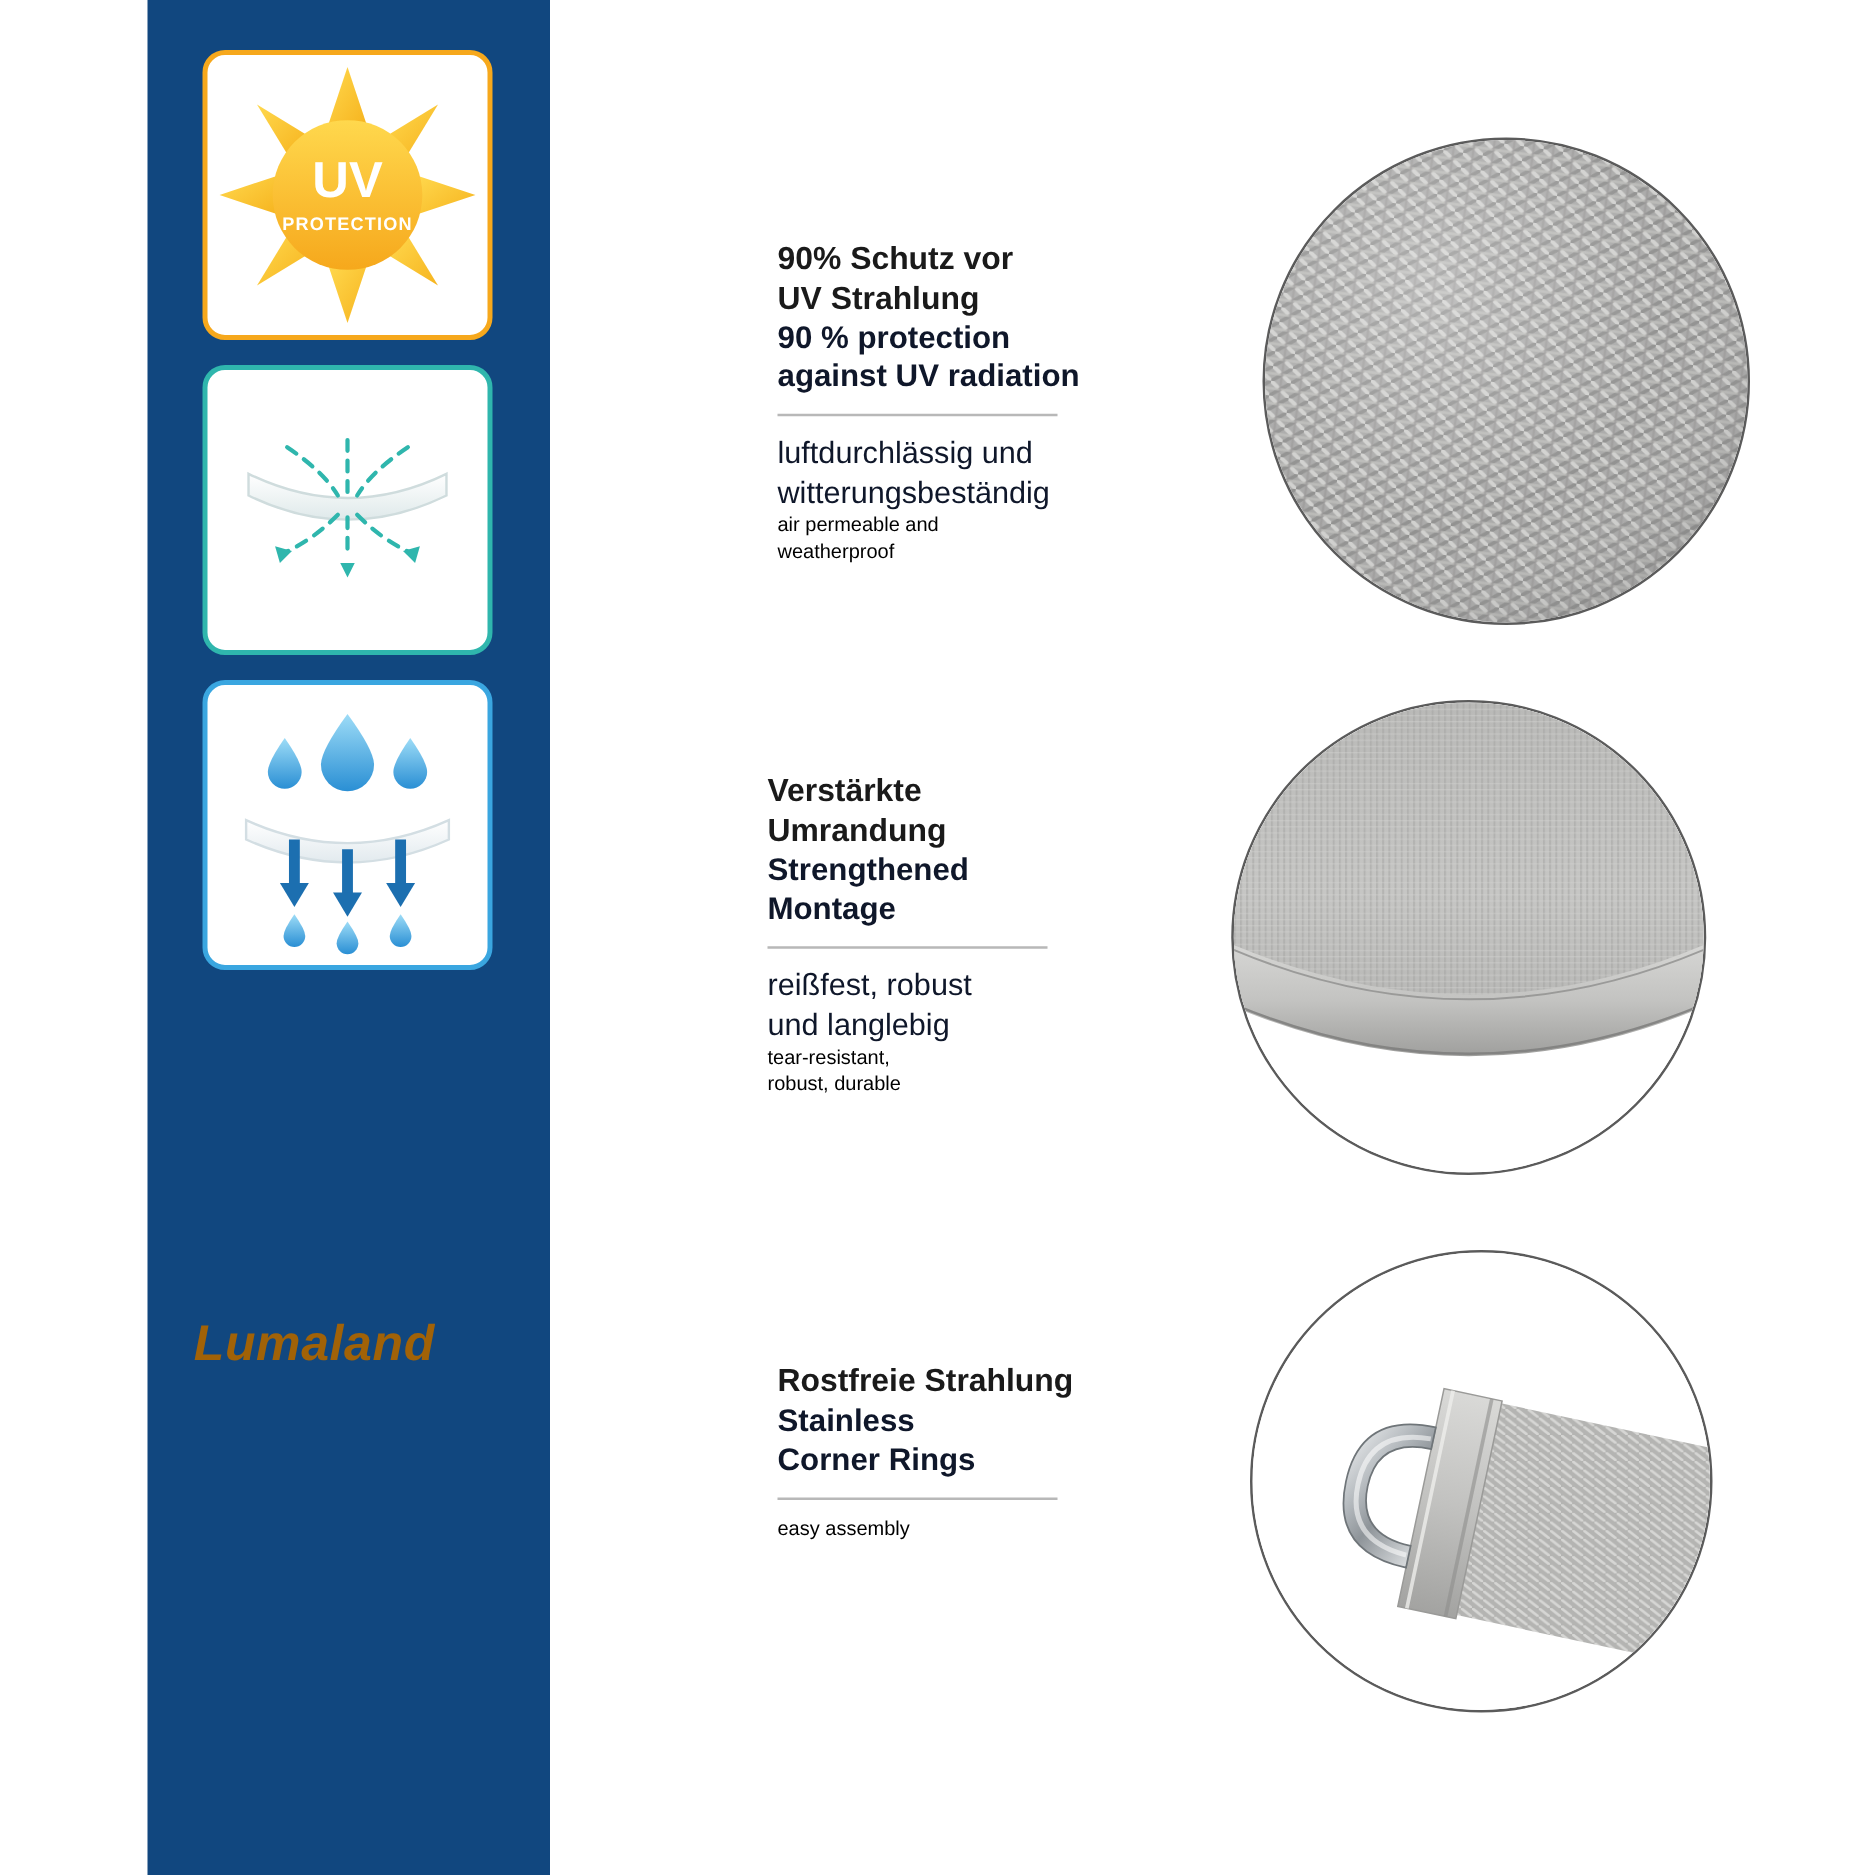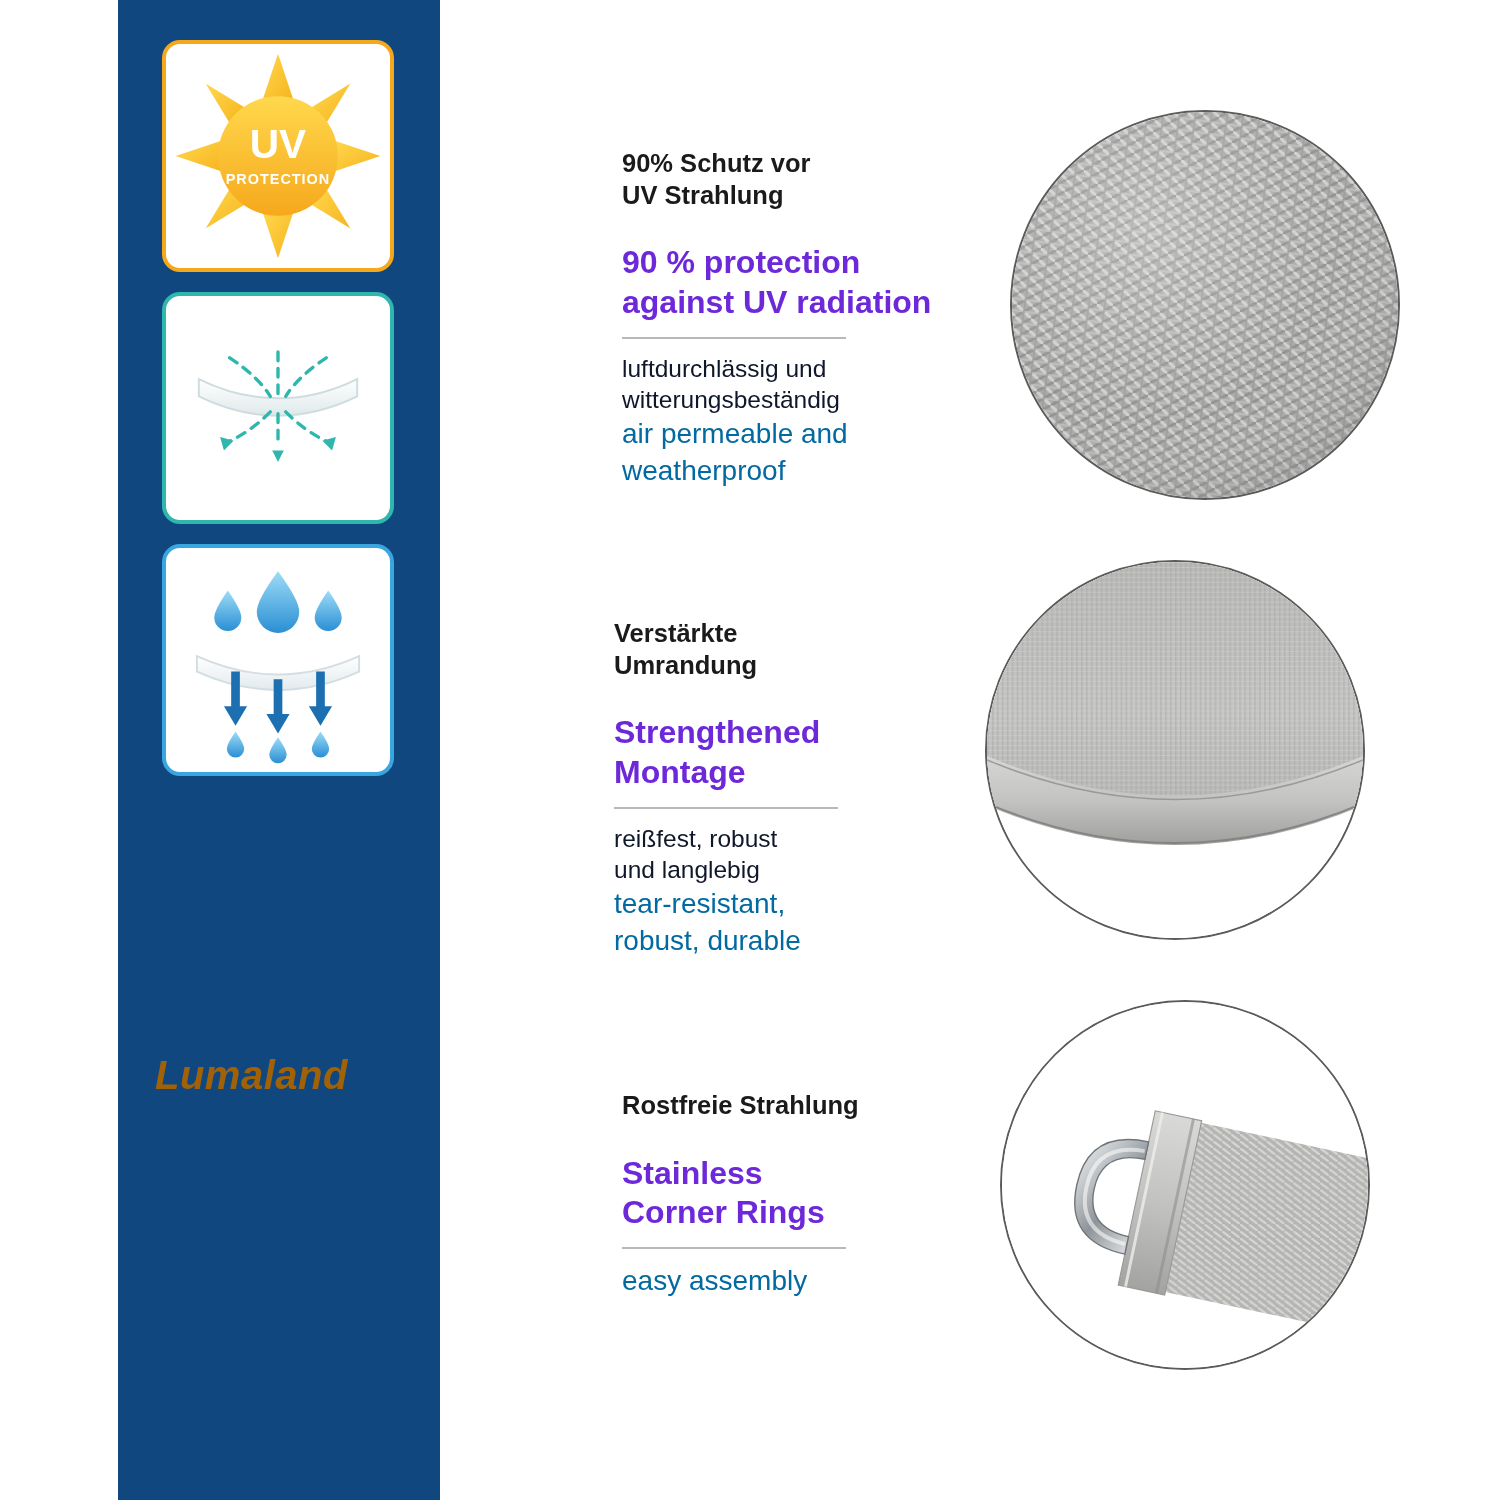--- a/index.html
+++ b/index.html
@@ -38,24 +38,24 @@
   }
   .icon-card.c1 { top: 40px;  border: 4px solid #f6a81c; }
   .icon-card.c2 { top: 292px; border: 4px solid #2fb6ad; }
   .icon-card.c3 { top: 544px; border: 4px solid #3aa6e0; }
   .icon-card svg { display: block; width: 100%; height: 100%; }
 
   
   .feature { position: absolute; }
   .feature .txt { position: absolute; width: 330px; }
   .f-de { font-size: 25.5px; font-weight: bold; color: #1a1a1a; line-height: 1.24; }
-  .f-en { font-size: 32px; font-weight: bold; color: #6d28d9; line-height: 1.24; margin-top: 32px; }
+  .f-en { font-size: 25px; font-weight: bold; color: #0f172a; line-height: 1.24; }
   .rule { width: 224px; height: 2px; background: #b8b8b8; margin: 14px 0 14px 0; }
   .s-de { font-size: 24.5px; color: #0f172a; line-height: 1.3; }
-  .s-en { font-size: 28px; color: #0369a1; line-height: 1.3; }
+  .s-en { font-size: 16px; color: #000000; line-height: 1.3; }
 
   
   .circle {
     position: absolute;
     border-radius: 50%;
     overflow: hidden;
     border: 2px solid #5b5b5b;
   }
   .circle svg, .circle .inner { display: block; width: 100%; height: 100%; }
 </style>
@@ -152,21 +152,21 @@
         <path d="M116 196 q9 13 9 18 a9 9 0 0 1 -18 0 q0 -5 9 -18z"></path>
         <path d="M160 190 q9 13 9 18 a9 9 0 0 1 -18 0 q0 -5 9 -18z"></path>
       </g>
     </svg>
   </div>
 
   <div class="brand">Lumaland</div>
 
   <div class="feature" style="left:622px; top:148px;">
     <div class="txt" style="position:relative;">
-      <div class="f-de" style="white-space:pre-line;">90% Schutz vor
+      <div class="f-de" style="white-space:pre-line;margin-top:44px;">90% Schutz vor
 UV Strahlung</div>
       <div class="f-en" style="white-space:pre-line;">90 % protection
 against UV radiation</div>
       <div class="rule"></div>
       <div class="s-de" style="white-space:pre-line;">luftdurchlässig und
 witterungsbeständig</div>
       <div class="s-en" style="white-space:pre-line;">air permeable and
 weatherproof</div>
     </div>
   </div>

